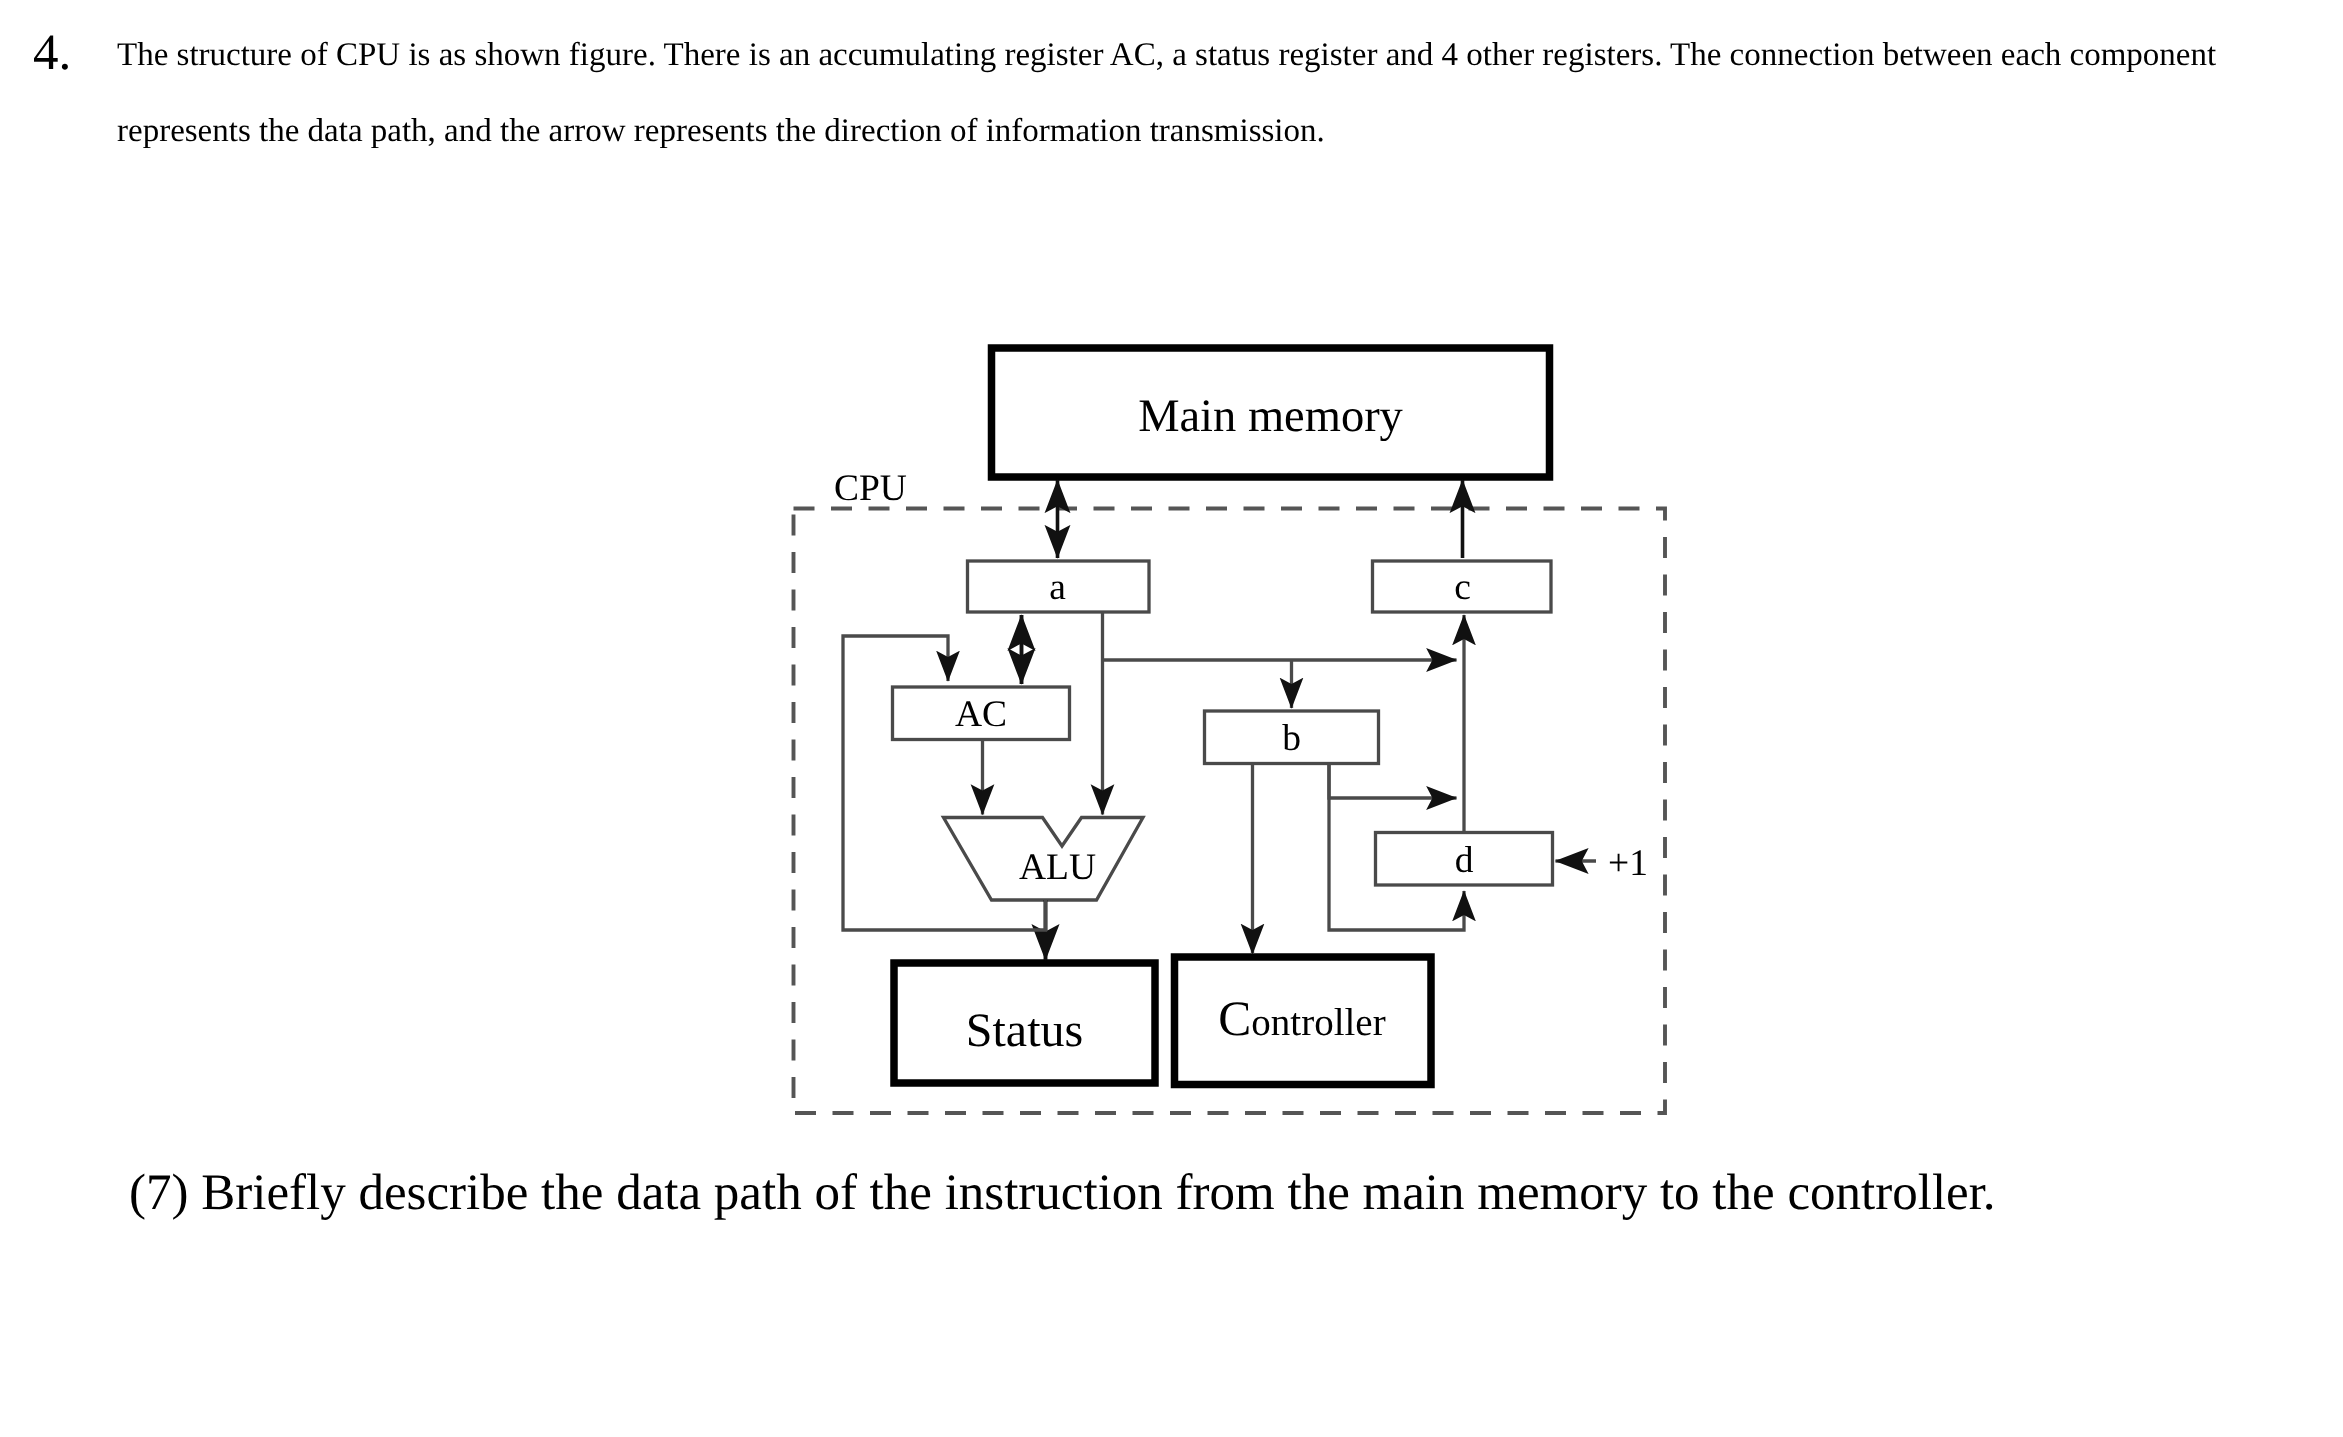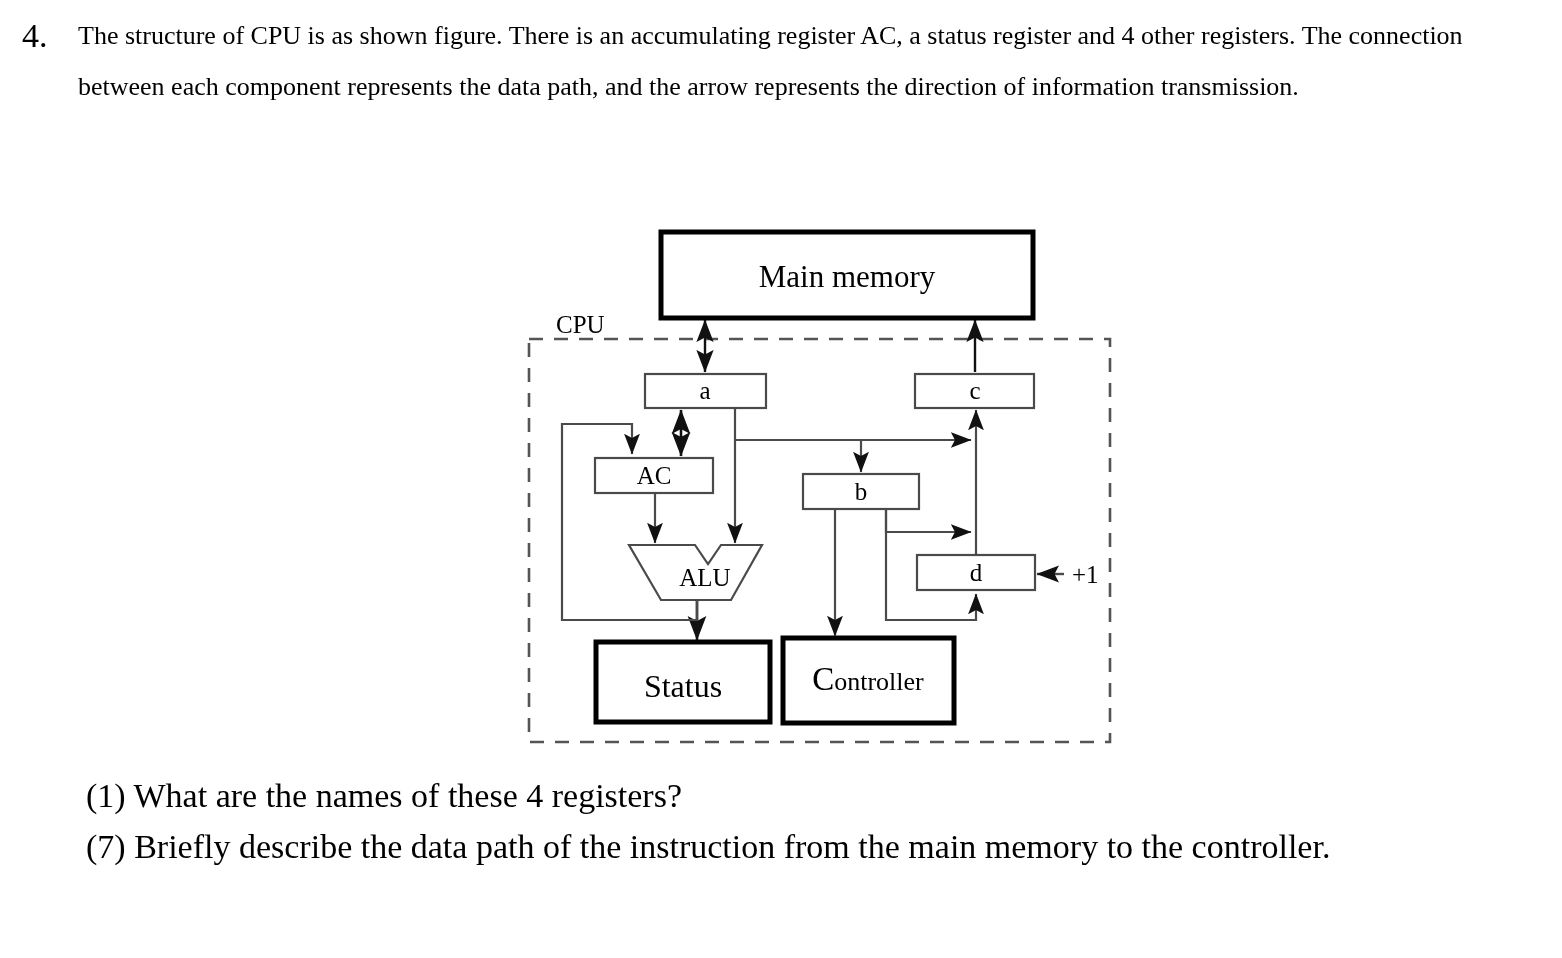--- a/index.html
+++ b/index.html
@@ -33,21 +33,21 @@
   }
   .stem-num {
     font-size: 34px;
     line-height: 51px;
     width: 56px;
     flex: 0 0 56px;
     text-align: left;
     white-space: nowrap;
   }
   .stem-body {
-    font-size: 26px;
+    font-size: 22px;
     line-height: 51px;
     width: 1448px;
     text-align: left;
   }
 
   
   .figure {
     position: absolute;
     left: 0;
     top: 222px;
@@ -155,17 +155,16 @@
       <path d="M886,287 L886,398 L976,398 L976,372" fill="none" stroke="#4a4a4a" stroke-width="2.2" marker-end="url(#ahFill)"></path>
 
       <line x1="835" y1="287" x2="835" y2="414" stroke="#4a4a4a" stroke-width="2.2" marker-end="url(#ahFill)"></line>
 
       <line x1="1064" y1="352" x2="1037" y2="352" stroke="#4a4a4a" stroke-width="2.4" marker-end="url(#ahFill)"></line>
       <text class="fig-label" x="1072" y="361" font-size="25">+1</text>
     </svg>
   </div>
 
   <div class="subqs">
-    <span class="subq">(1) What are the names of these 4 registers?</span>
     <span class="subq">(7) Briefly describe the data path of the instruction from the main memory to the controller.</span>
   </div>
 
 </div>
 
 </body></html>

